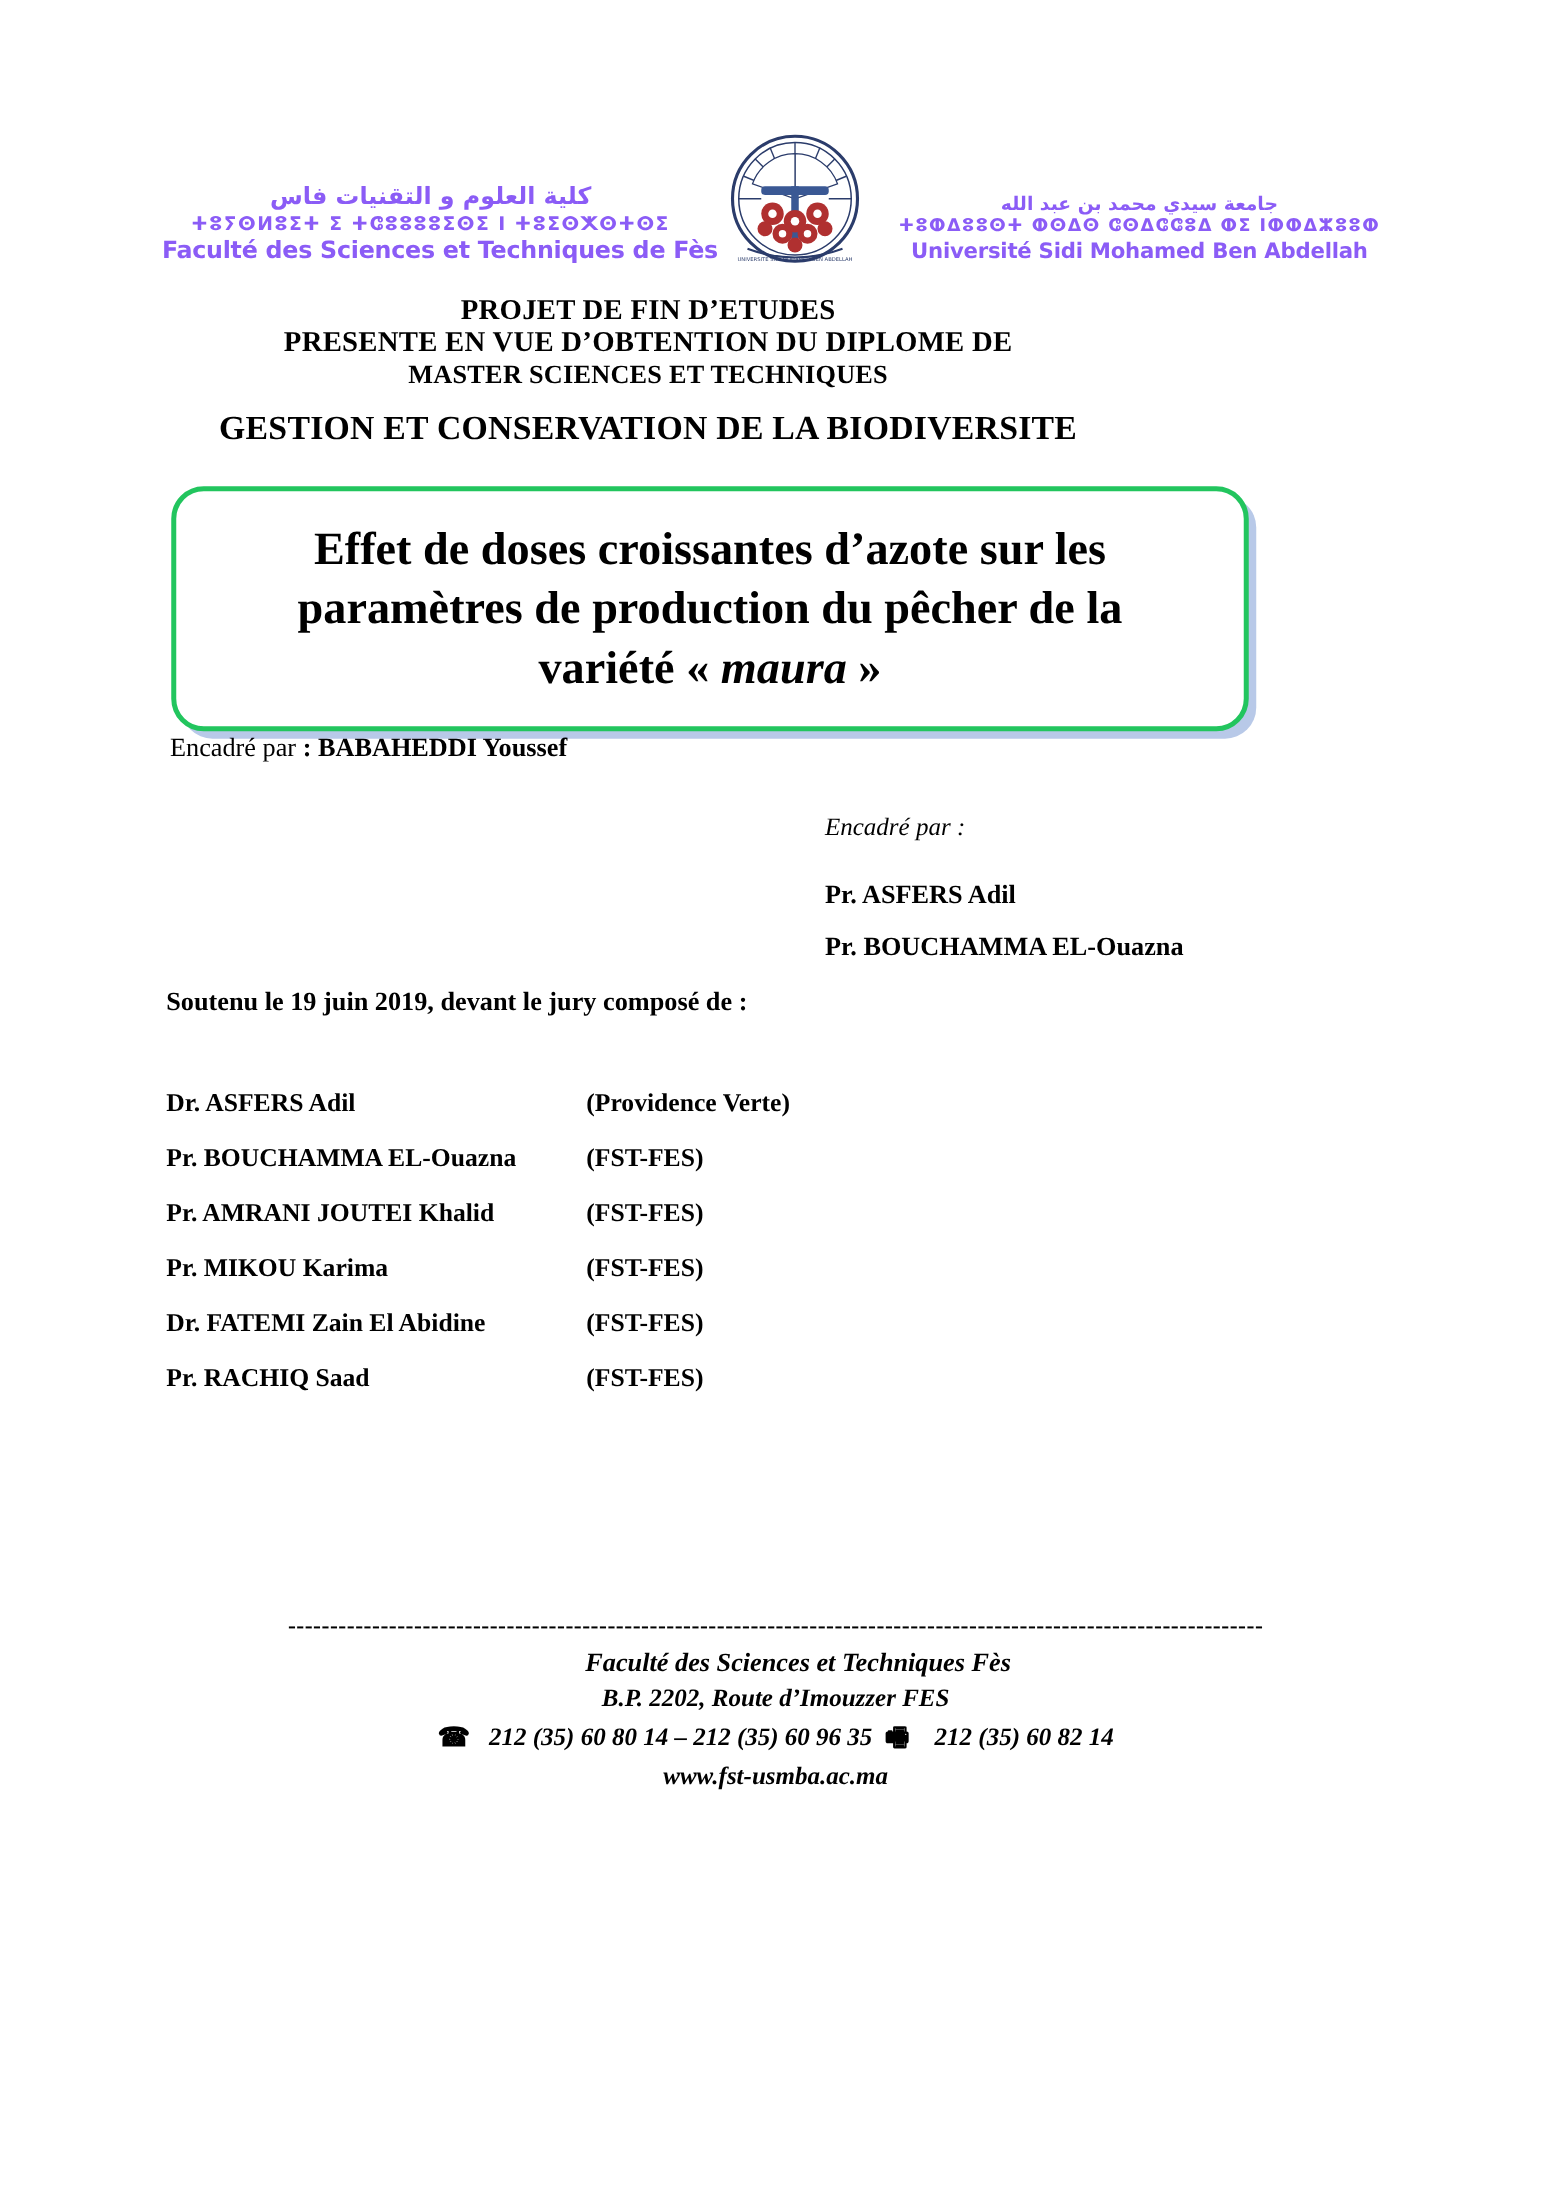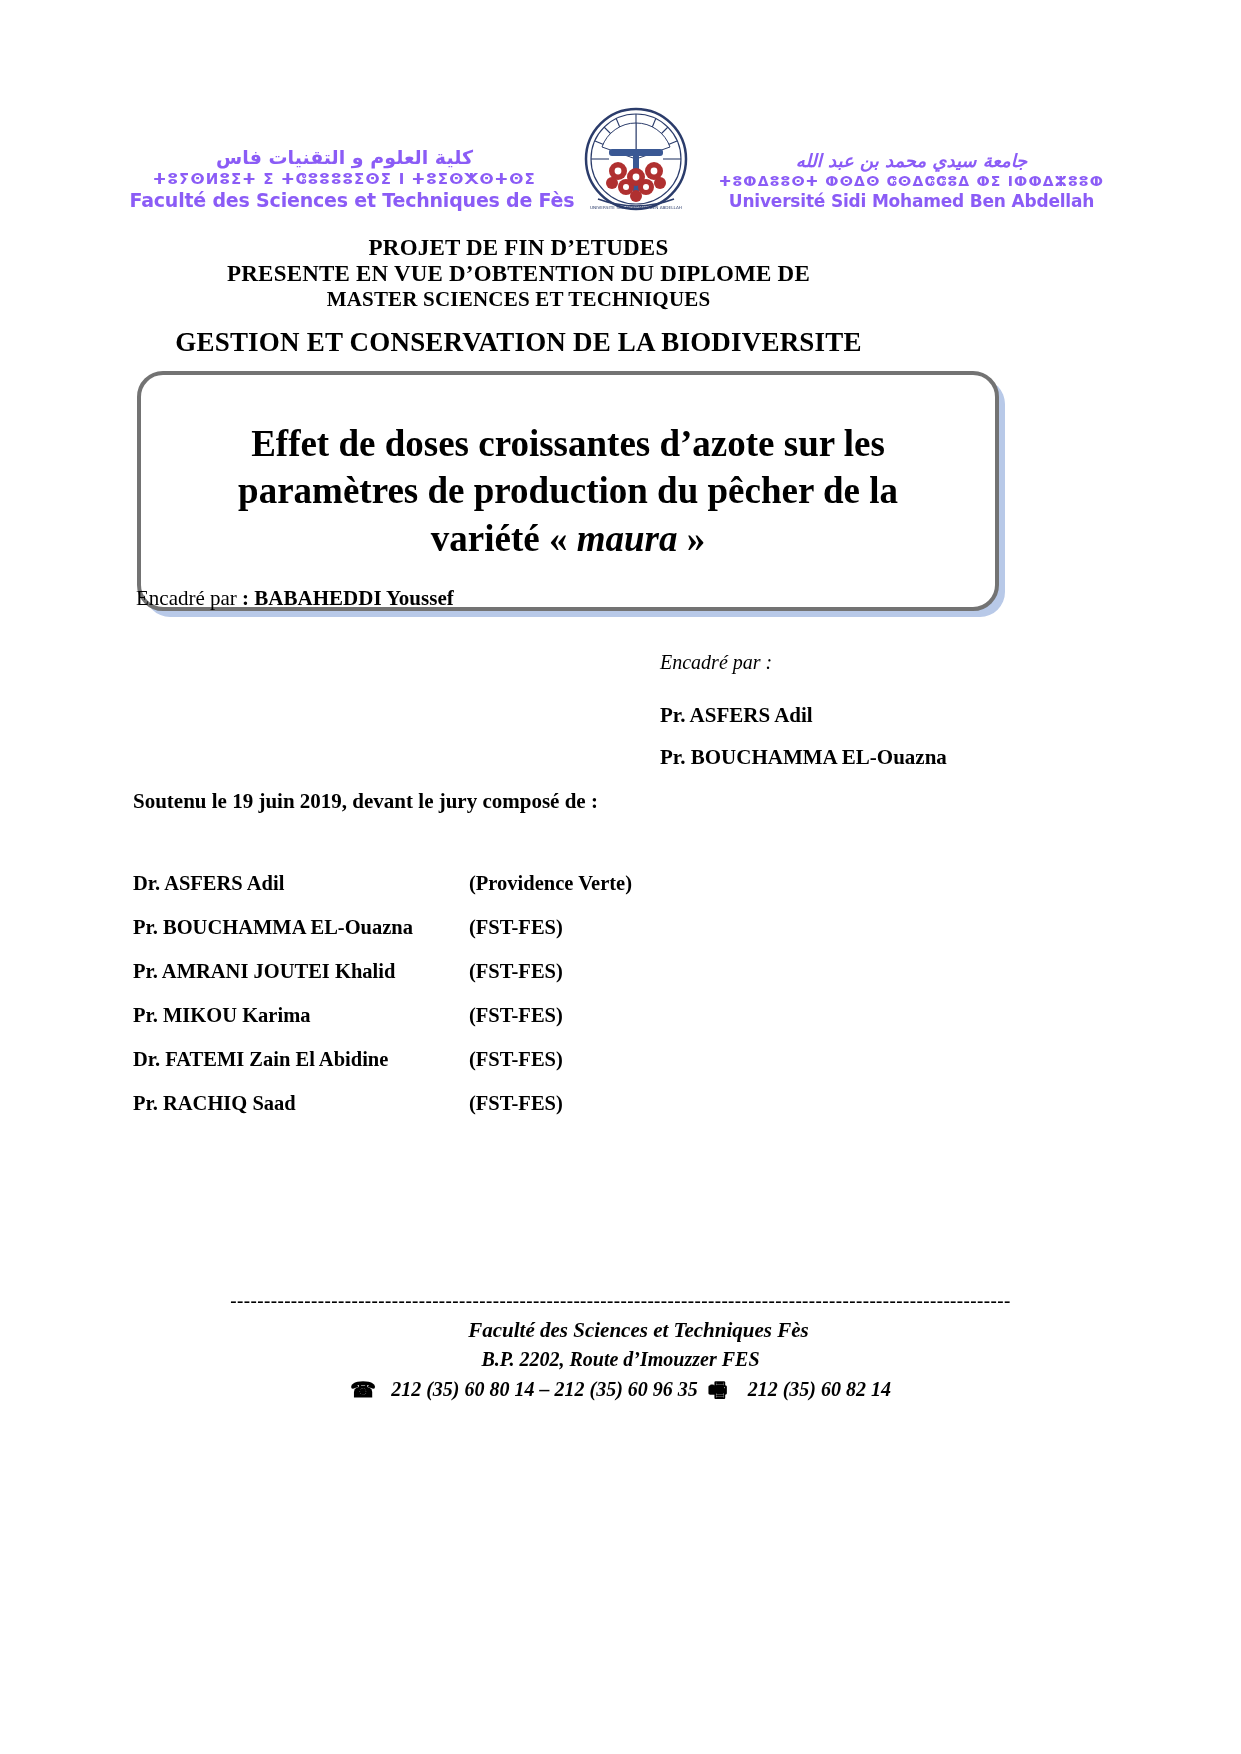--- a/index.html
+++ b/index.html
@@ -57,21 +57,21 @@
     margin-bottom: 2px;
     white-space: nowrap;
   }
   .lh-fr {
     font-size: 19px;
     font-weight: bold;
     letter-spacing: -0.2px;
     white-space: nowrap;
   }
   .lh-right .lh-fr { font-size: 17px; }
-  .lh-right .lh-ar { font-size: 18px; font-style: italic; }
+  .lh-right .lh-ar { font-size: 15px; }
   .lh-right .lh-tif { font-size: 14px; }
 
   .logo-wrap {
     width: 120px;
     height: 112px;
     margin: 0 16px 0 16px;
     position: relative;
     flex: 0 0 auto;
   }
   .logo-svg { display: block; }
@@ -85,26 +85,26 @@
     font-weight: bold;
   }
   .hd1 { top: 235px; font-size: 23px; letter-spacing: 0.2px; }
   .hd2 { top: 261px; font-size: 23px; letter-spacing: 0.2px; }
   .hd3 { top: 287px; font-size: 21px; letter-spacing: 0.2px; }
   .hd4 { top: 327px; font-size: 27px; letter-spacing: 0.2px; }
 
   
   .title-box {
     position: absolute;
-    top: 371px;
+    top: 389px;
     left: 137px;
     width: 862px;
-    height: 240px;
+    height: 196px;
     box-sizing: border-box;
-    border: 4px solid #737373;
+    border: 4px solid #22c55e;
     border-radius: 26px;
     background: #ffffff;
     box-shadow: 7px 7px 0 -1px #b8c9e8;
     display: flex;
     align-items: center;
     justify-content: center;
   }
   .title-text {
     text-align: center;
     font-size: 37px;
@@ -300,15 +300,16 @@
 
   <div class="footer">
     <div class="f1">Faculté des Sciences et Techniques Fès</div>
     <div class="f2">B.P. 2202, Route d’Imouzzer FES</div>
     <div class="f3">
       <span class="ic">☎</span>
       &nbsp;&nbsp;<span>212 (35) 60 80 14 – 212 (35) 60 96 35</span>
       &nbsp;<span class="ic">🖷</span>
       &nbsp;&nbsp;&nbsp;<span>212 (35) 60 82 14</span>
     </div>
+    <div class="f4">www.fst-usmba.ac.ma</div>
   </div>
 
 </div>
 
 </body></html>

